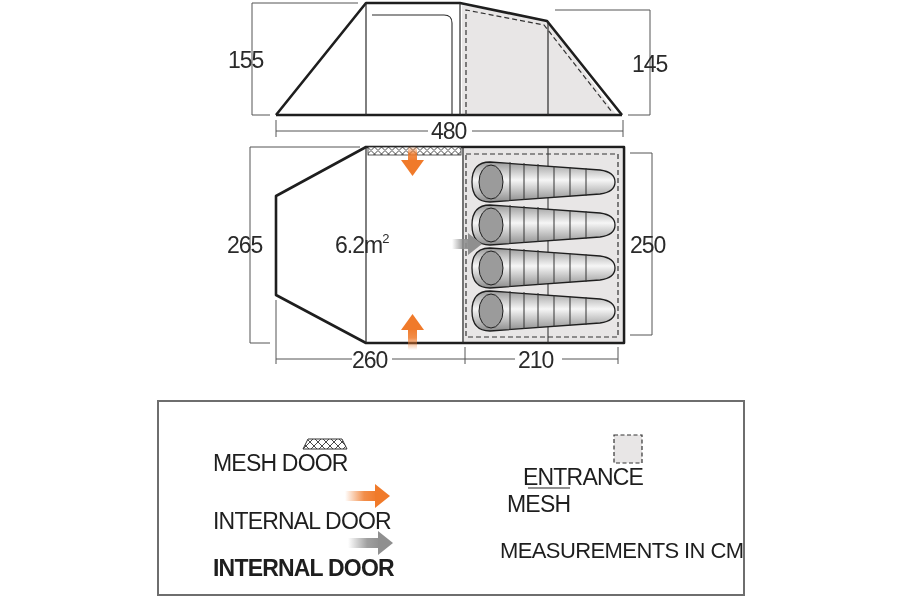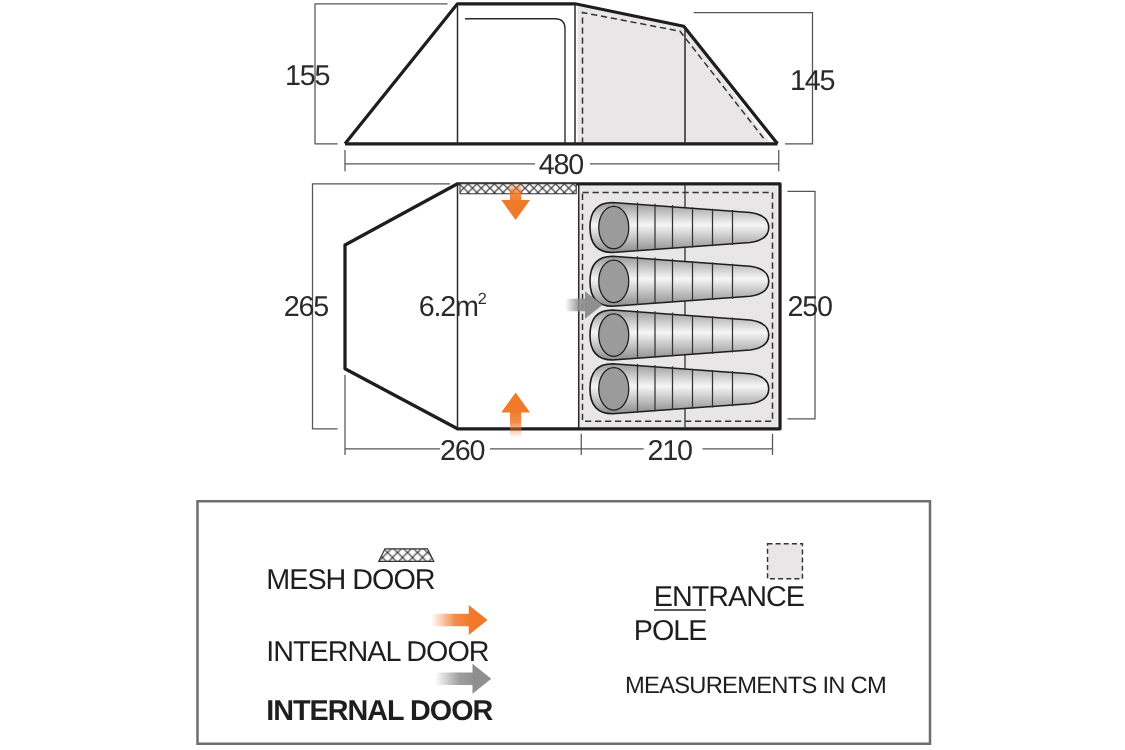--- a/index.html
+++ b/index.html
@@ -5,21 +5,21 @@
     html, body { margin: 0; padding: 0; background: #ffffff; }
     body { width: 900px; height: 600px; position: relative; overflow: hidden;
            font-family: "Liberation Sans", sans-serif; color: #222; }
     svg.diagram { position: absolute; left: 0; top: 0; }
     .dim-label { font-family: "Liberation Sans", sans-serif; font-size: 23px; fill: #2a2a2a; letter-spacing: -1px; }
     .area-label { font-family: "Liberation Sans", sans-serif; font-size: 23px; fill: #2a2a2a; letter-spacing: -1px; }
     .legend { position: absolute; left: 157px; top: 400px; width: 584px; height: 192px;
               border: 2px solid #6e6e6e; box-sizing: content-box; }
     .legend-item { position: absolute; display: flex; align-items: flex-end; flex-direction: column; }
     .legend-label { font-size: 23px; color: #1e1e1e; letter-spacing: -0.8px; white-space: nowrap; }
-    .legend-note { font-size: 19px; color: #1e1e1e; letter-spacing: -0.6px; white-space: nowrap; }
+    .legend-note { font-size: 22px; color: #1e1e1e; letter-spacing: -0.6px; white-space: nowrap; }
     .legend-swatch { display: inline-block; }
   </style>
 </head>
 <body>
 
 <svg class="diagram" width="900" height="600" viewBox="0 0 900 600" xmlns="http://www.w3.org/2000/svg">
   <defs>
     <linearGradient id="orangeUp" x1="0" y1="1" x2="0" y2="0">
       <stop offset="0" stop-color="#f07a2a" stop-opacity="0"></stop>
       <stop offset="0.55" stop-color="#f07a2a" stop-opacity="0.85"></stop>
@@ -222,19 +222,19 @@
     <svg class="legend-swatch" width="30" height="30" viewBox="0 0 30 30">
       <rect x="1" y="1" width="28" height="28" fill="#e8e6e6" stroke="#333" stroke-width="1.2" stroke-dasharray="4,2.5"></rect>
     </svg>
     <span class="legend-label" style="margin-left:14px;">ENTRANCE</span>
   </div>
 
   <div class="legend-item" style="left:340px; top:83px;">
     <svg class="legend-swatch" width="42" height="6" viewBox="0 0 42 6">
       <line x1="0" y1="3" x2="42" y2="3" stroke="#222" stroke-width="1.2"></line>
     </svg>
-    <span class="legend-label" style="margin-left:8px;">POLE</span>
+    <span class="legend-label" style="margin-left:8px;">MESH</span>
   </div>
 
   <div class="legend-item" style="left:341px; top:136px;">
     <span class="legend-note">MEASUREMENTS IN CM</span>
   </div>
 </div>
 
 </body></html>

